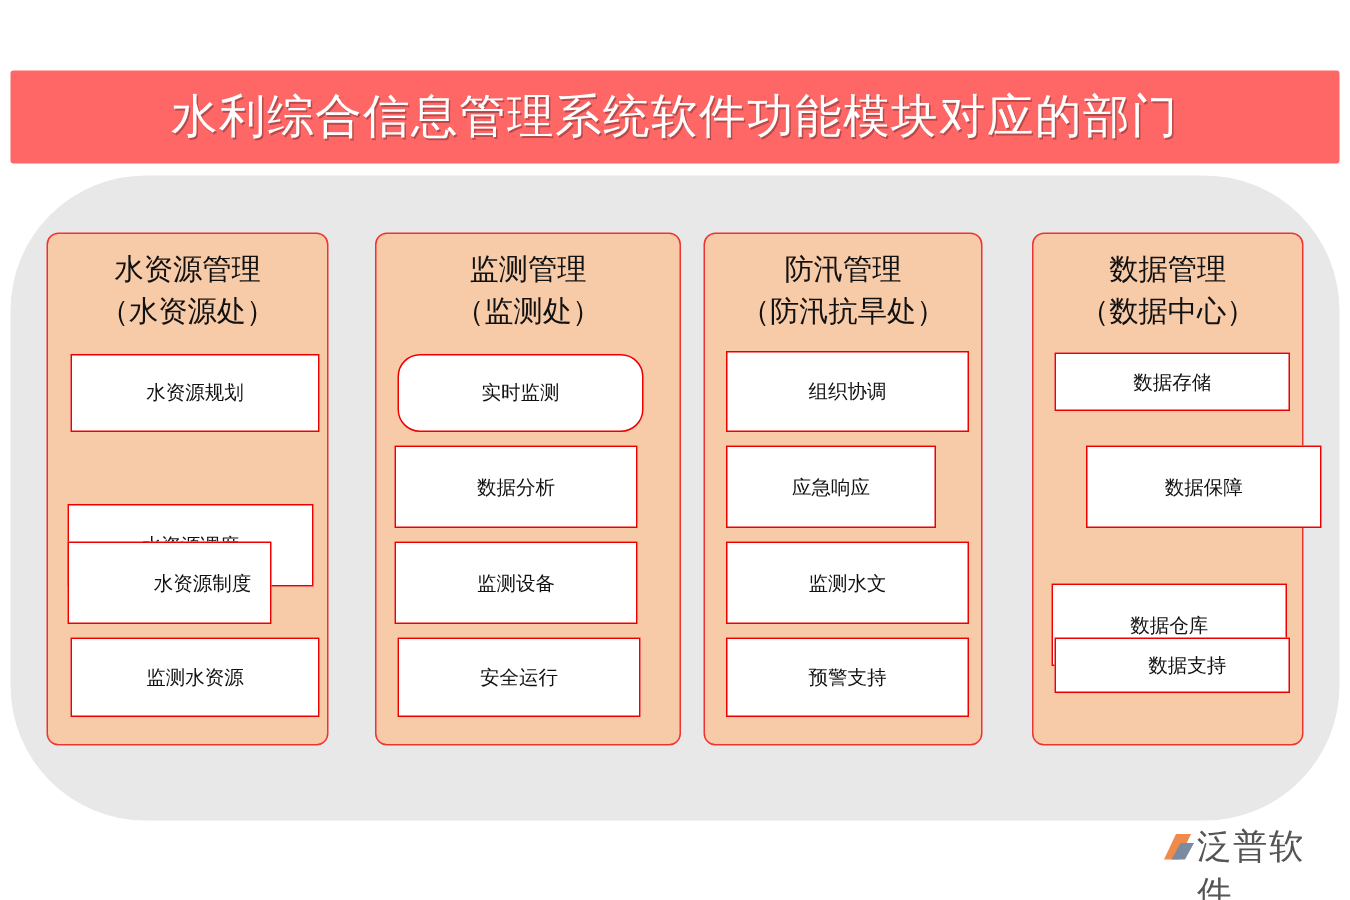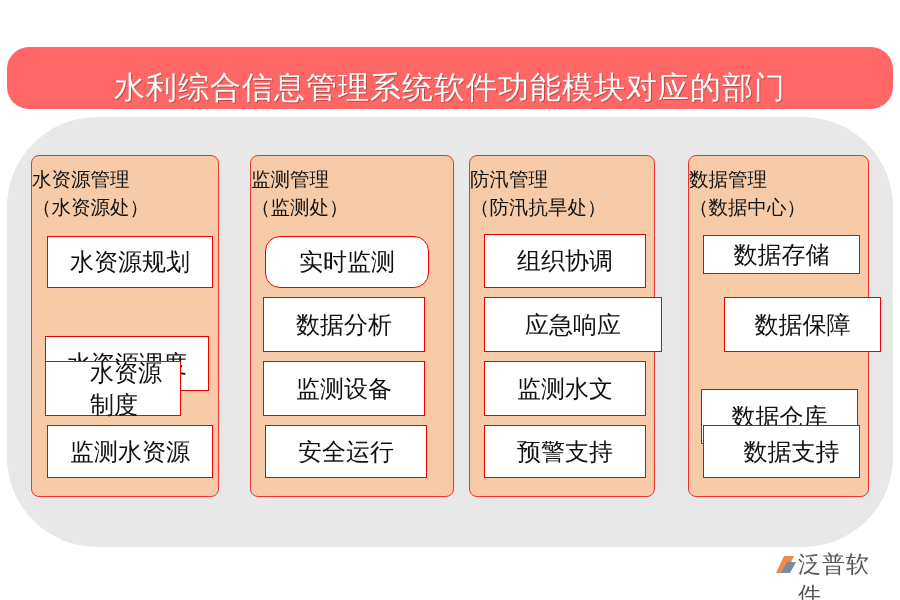--- a/index.html
+++ b/index.html
@@ -2,44 +2,44 @@
 <html><head>
 <meta charset="utf-8">
 <style>
   html, body { margin: 0; padding: 0; }
   body {
     width: 900px; height: 600px; background: #ffffff; position: relative; overflow: hidden;
     font-family: "DejaVu Serif", "Liberation Serif", serif;
   }
   .title-bar {
     position: absolute; left: 7px; top: 47px; width: 886px; height: 62px;
-    background: #ff6666; border-radius: 22px;
-    display: flex; align-items: flex-end; justify-content: center;
+    background: #ff6666; border-radius: 2px;
+    display: flex; align-items: center; justify-content: center;
   }
   .title-text {
     color: #ffffff; font-size: 31px; letter-spacing: 1px;
     text-shadow: 1px 1px 0 #b84a4a;
   }
   .bg-panel {
     position: absolute; left: 7px; top: 117px; width: 886px; height: 430px;
     background: #e8e8e8; border-radius: 90px;
   }
   .column {
     position: absolute; top: 155px; height: 342px;
     background: #f8cba8; border: 1.5px solid #ee3333; border-radius: 8px;
     box-sizing: border-box;
   }
   .col-head {
-    text-align: left; font-size: 19.5px; color: #111; line-height: 28px;
+    text-align: center; font-size: 19.5px; color: #111; line-height: 28px;
     margin-top: 10px;
   }
   .item {
     position: absolute; background: #ffffff; border: 1.5px solid #ee0000;
     box-sizing: border-box; display: flex; align-items: center; justify-content: center;
-    font-size: 24px; color: #111;
+    font-size: 13px; color: #111;
   }
   .logo {
     position: absolute; left: 772px; top: 551px; width: 120px; height: 40px;
   }
   .logo-mark { position: absolute; left: 0; top: 2px; width: 26px; height: 22px; }
   .logo-cn {
     position: absolute; left: 26px; top: -2px; font-size: 23px; color: #555;
     font-family: "DejaVu Sans", sans-serif; letter-spacing: 1px;
   }
   .logo-url {
@@ -77,34 +77,34 @@
   <div class="item" style="left:12px; top:205px; width:162px; height:55px;">监测设备</div>
   <div class="item" style="left:14px; top:269px; width:162px; height:53px;">安全运行</div>
 </div>
 
 <div class="column" style="left:469px; width:186px;">
   <div class="col-head">
     <div>防汛管理</div>
     <div>（防汛抗旱处）</div>
   </div>
   <div class="item" style="left:14px; top:78px; width:162px; height:54px;">组织协调</div>
-  <div class="item" style="left:14px; top:141px; width:178px; height:55px;">应急响应</div>
+  <div class="item" style="left:14px; top:141px; width:140px; height:55px;">应急响应</div>
   <div class="item" style="left:14px; top:205px; width:162px; height:55px;">监测水文</div>
   <div class="item" style="left:14px; top:269px; width:162px; height:53px;">预警支持</div>
 </div>
 
 <div class="column" style="left:688px; width:181px;">
   <div class="col-head">
     <div>数据管理</div>
     <div>（数据中心）</div>
   </div>
   <div class="item" style="left:14px; top:79px; width:157px; height:39px;">数据存储</div>
   <div class="item" style="left:12px; top:141px; width:157px; height:55px;margin-left:23px;">数据保障</div>
   <div class="item" style="left:12px; top:205px; width:157px; height:55px;margin-top:28px;">数据仓库</div>
-  <div class="item" style="left:14px; top:269px; width:157px; height:53px;padding-left:20px;">数据支持</div>
+  <div class="item" style="left:14px; top:269px; width:157px; height:37px;padding-left:20px;">数据支持</div>
 </div>
 
 <div class="logo">
   <svg class="logo-mark" viewBox="0 0 26 22">
     <path d="M4 20 L12 3 L22 3 L14 20 Z" fill="#f08a4b"></path>
     <path d="M9 20 L15 9 L24 9 L18 20 Z" fill="#7a8aa0"></path>
   </svg>
   <span class="logo-cn">泛普软件</span>
   <span class="logo-url">www.fanpusoft.com</span>
 </div>

